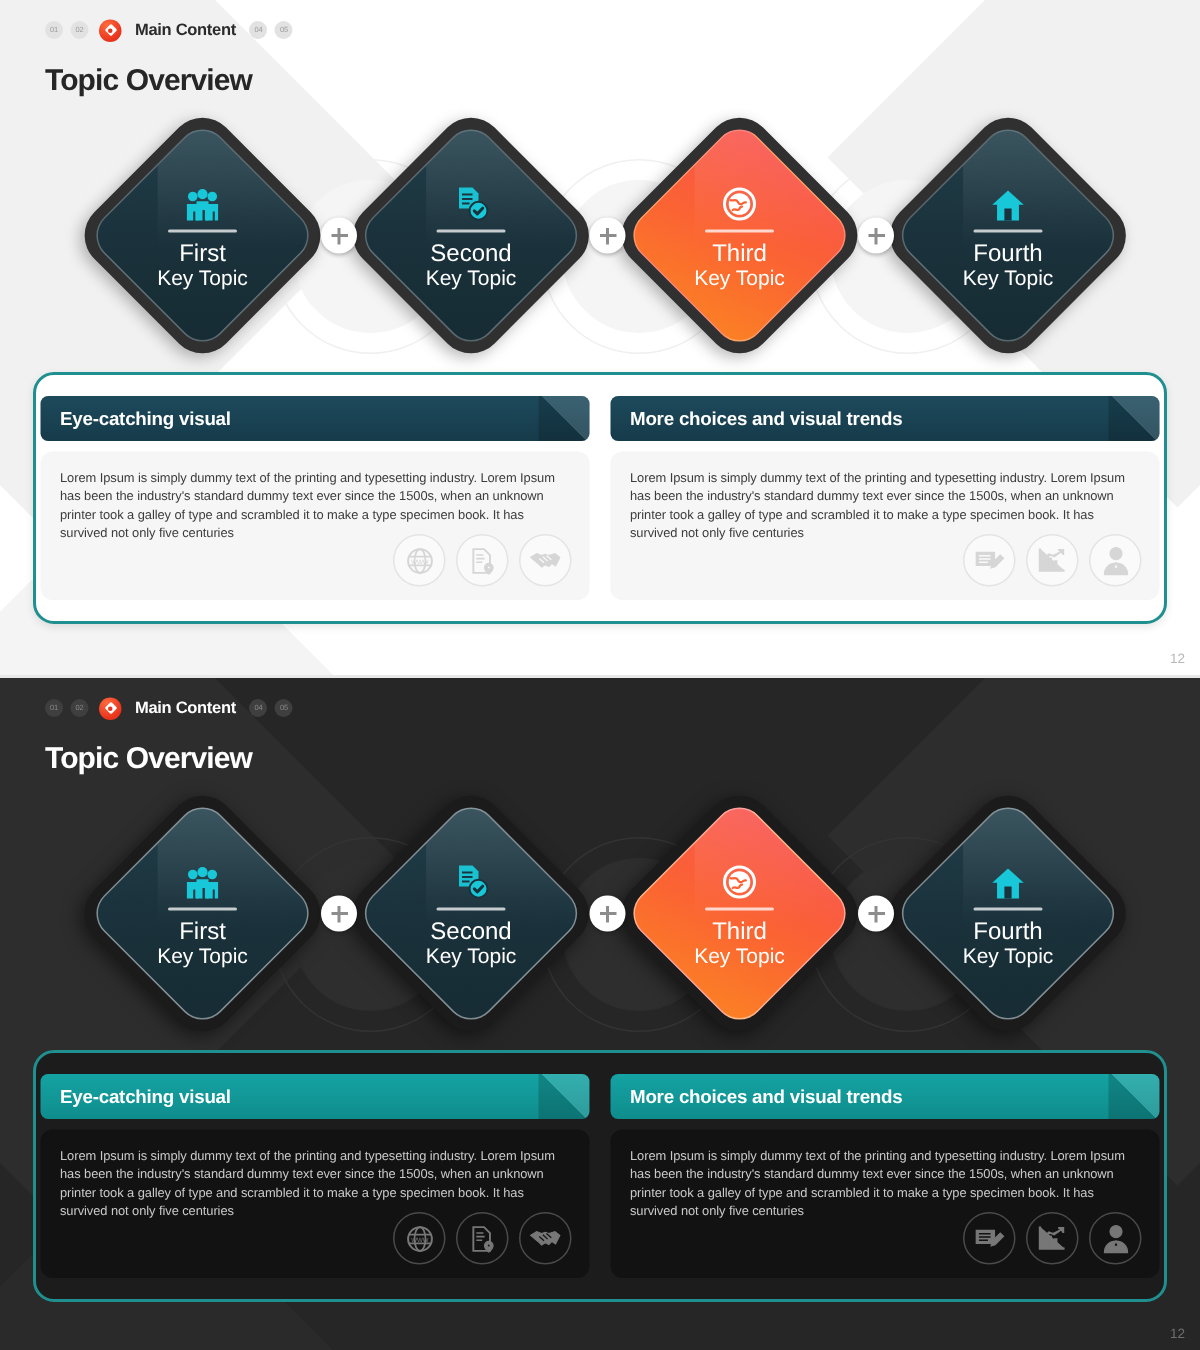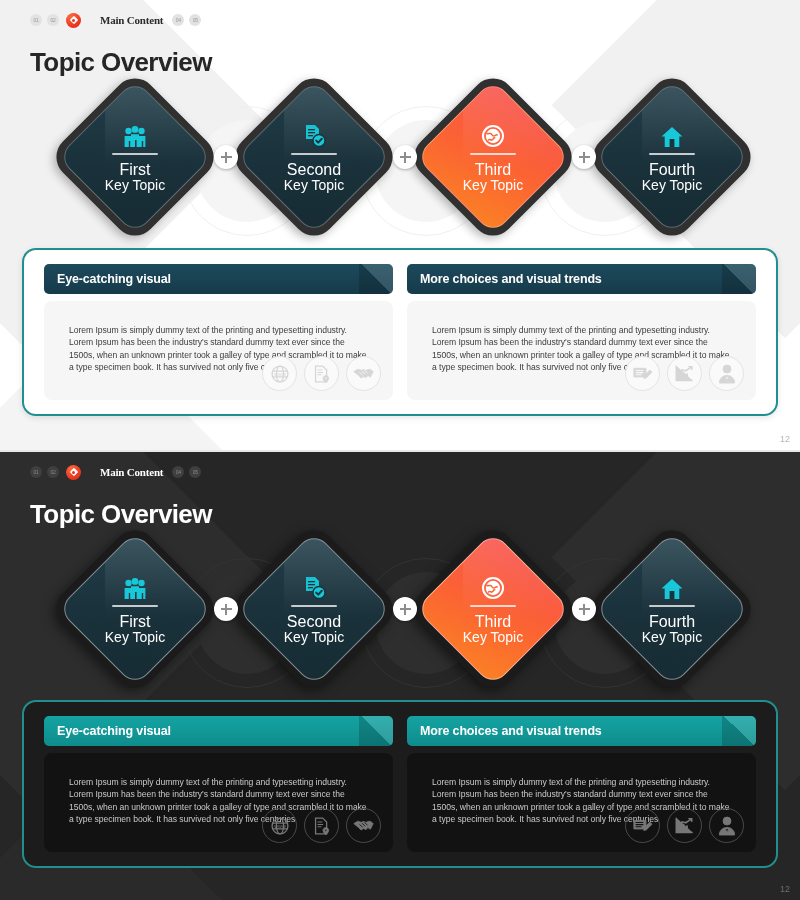--- a/index.html
+++ b/index.html
@@ -40,27 +40,27 @@
   }
   .brand-mark .ring{
     position:absolute;inset:0;border-radius:50%;
     background:radial-gradient(circle at 35% 25%,#ff6a3d,#e8331c 70%);
   }
   .brand-mark .inner-d{
     position:absolute;width:6px;height:6px;background:#ffffff;
     transform:rotate(45deg);border-radius:1px;
   }
   .brand-mark .inner-c{position:absolute;width:3px;height:3px;border-radius:50%;background:#e8331c;}
-  .topbar-title{font-size:11px;font-weight:bold;letter-spacing:-.2px;margin:0 4px 0 12px;font-family:Liberation Serif, serif;}
+  .topbar-title{font-size:11px;font-weight:bold;letter-spacing:-.2px;margin:0 4px 0 2px;}
   .light .topbar-title{color:#2b2b2b;}
   .dark .topbar-title{color:#ffffff;}
 
   .slide-title{
     position:absolute;left:30px;top:30px;
-    font-size:26px;font-weight:bold;letter-spacing:-.6px;
+    font-size:20px;font-weight:bold;letter-spacing:-.6px;
   }
   .light .slide-title{color:#262626;}
   .dark .slide-title{color:#ffffff;}
 
   
   .dia-row{position:absolute;left:0;top:82px;width:800px;height:150px;}
 
   .halo{position:absolute;border-radius:50%;pointer-events:none;}
   .light .halo{border:1px solid #f0f0f0;}
   .dark .halo{border:1px solid #333333;}
@@ -105,42 +105,42 @@
   .plus:before{width:11px;height:1.6px;}
   .plus:after{width:1.6px;height:11px;}
 
   
   .panel{
     position:absolute;left:22px;top:248px;width:756px;height:168px;
     border-radius:14px;box-sizing:border-box;
   }
   .light .panel{background:#ffffff;border:2px solid #1f8f8f;box-shadow:0 2px 6px rgba(0,0,0,.10);}
   .dark  .panel{background:#1c1c1c;border:2px solid #1f8f8f;}
-  .panel-inner{position:absolute;inset:0;padding:14px 20px;display:flex;gap:14px;box-sizing:border-box;}
+  .panel-inner{position:absolute;inset:0;padding:14px 3px;display:flex;gap:14px;box-sizing:border-box;}
 
   .card{flex:1;display:flex;flex-direction:column;min-width:0;}
   .card-head{
     position:relative;height:30px;border-radius:5px;overflow:hidden;
     display:flex;align-items:center;padding-left:13px;box-sizing:border-box;
   }
   .light .card-head{background:linear-gradient(180deg,#1d4a5c,#163b4a);}
   .dark  .card-head{background:linear-gradient(180deg,#15a3a3,#0f8c8c);}
   .card-head .fold{
     position:absolute;right:0;top:0;width:34px;height:30px;
     background:linear-gradient(225deg,rgba(255,255,255,.13) 0%,rgba(255,255,255,.13) 50%,rgba(0,0,0,.18) 50%);
   }
   .card-head .title{font-size:12.5px;font-weight:bold;color:#ffffff;position:relative;z-index:2;letter-spacing:-.15px;}
 
   .card-body{
     flex:1;margin-top:7px;border-radius:8px;position:relative;
     padding:11px 13px 0 13px;box-sizing:border-box;
   }
   .light .card-body{background:#f6f6f6;}
   .dark  .card-body{background:#121212;}
-  .card-body p{margin:12px;font-size:8.6px;line-height:12.4px;letter-spacing:-.05px;}
+  .card-body p{margin:0;font-size:8.6px;line-height:12.4px;letter-spacing:-.05px;}
   .light .card-body p{color:#3c3c3c;}
   .dark  .card-body p{color:#c9c9c9;}
 
   .icon-row{position:absolute;right:12px;bottom:9px;display:flex;gap:7px;}
   .icon-circ{
     width:35px;height:35px;border-radius:50%;box-sizing:border-box;
     display:flex;align-items:center;justify-content:center;
   }
   .light .icon-circ{border:1.5px solid #e4e4e4;background:#fafafa;}
   .dark  .icon-circ{border:1.5px solid #4a4a4a;background:transparent;}

